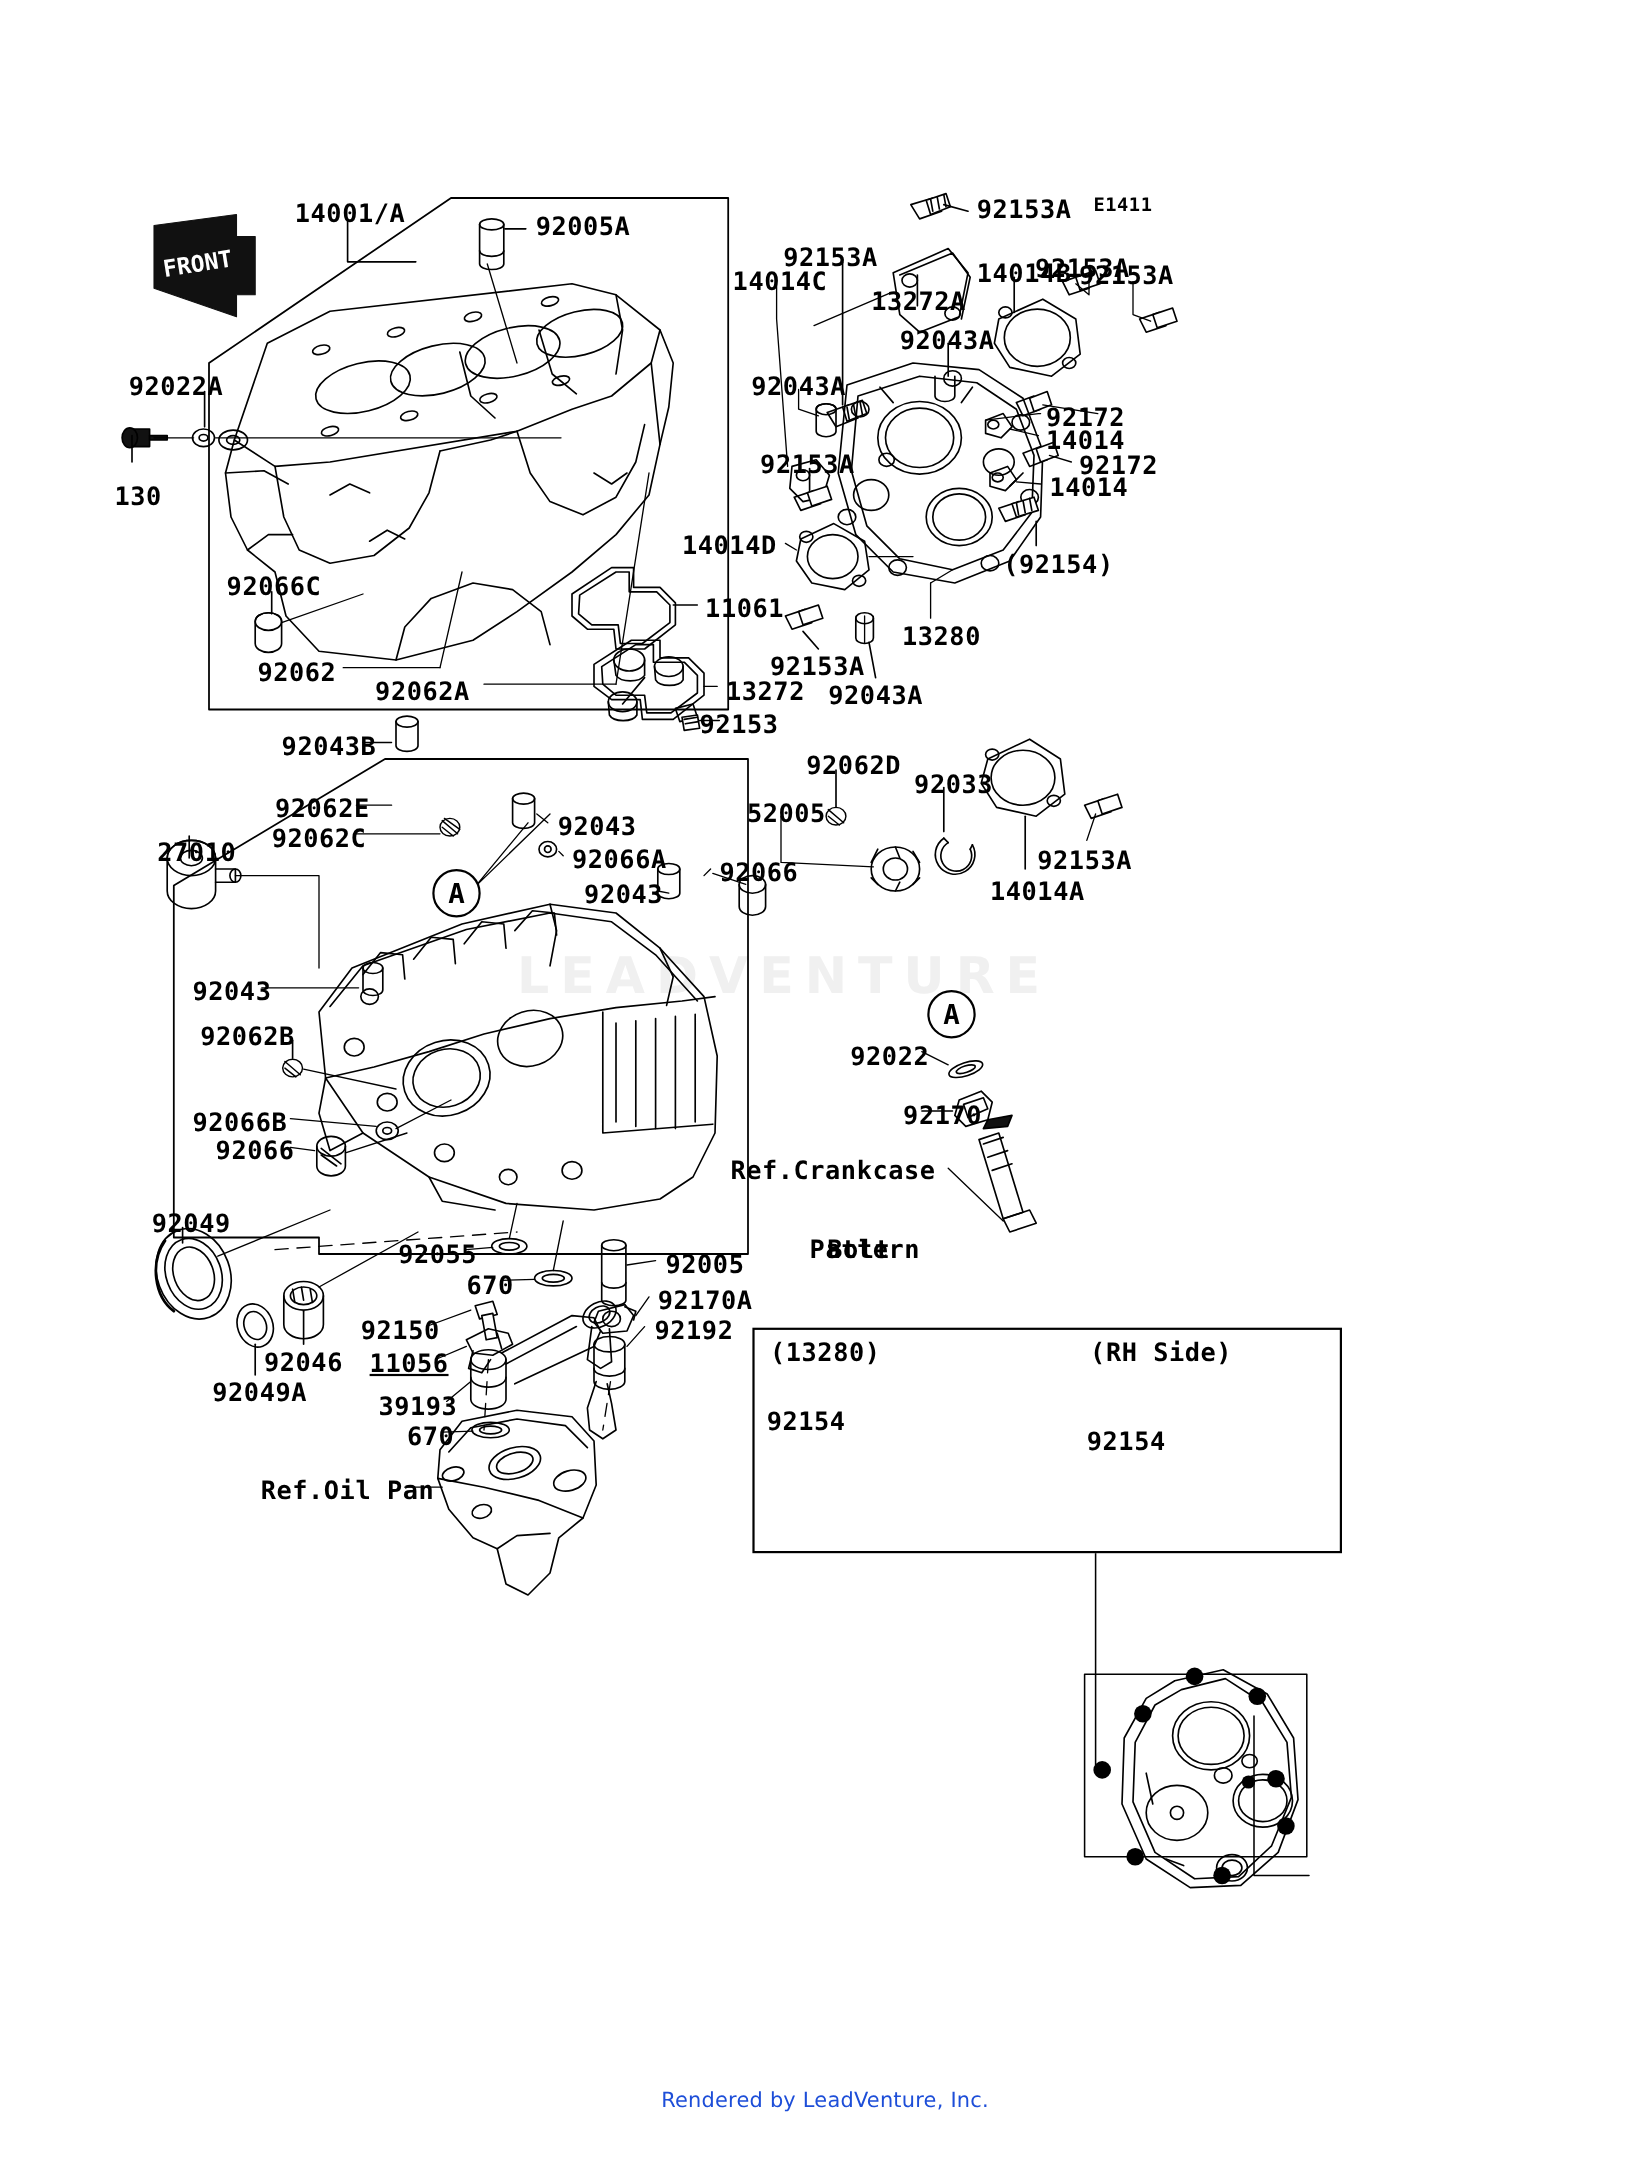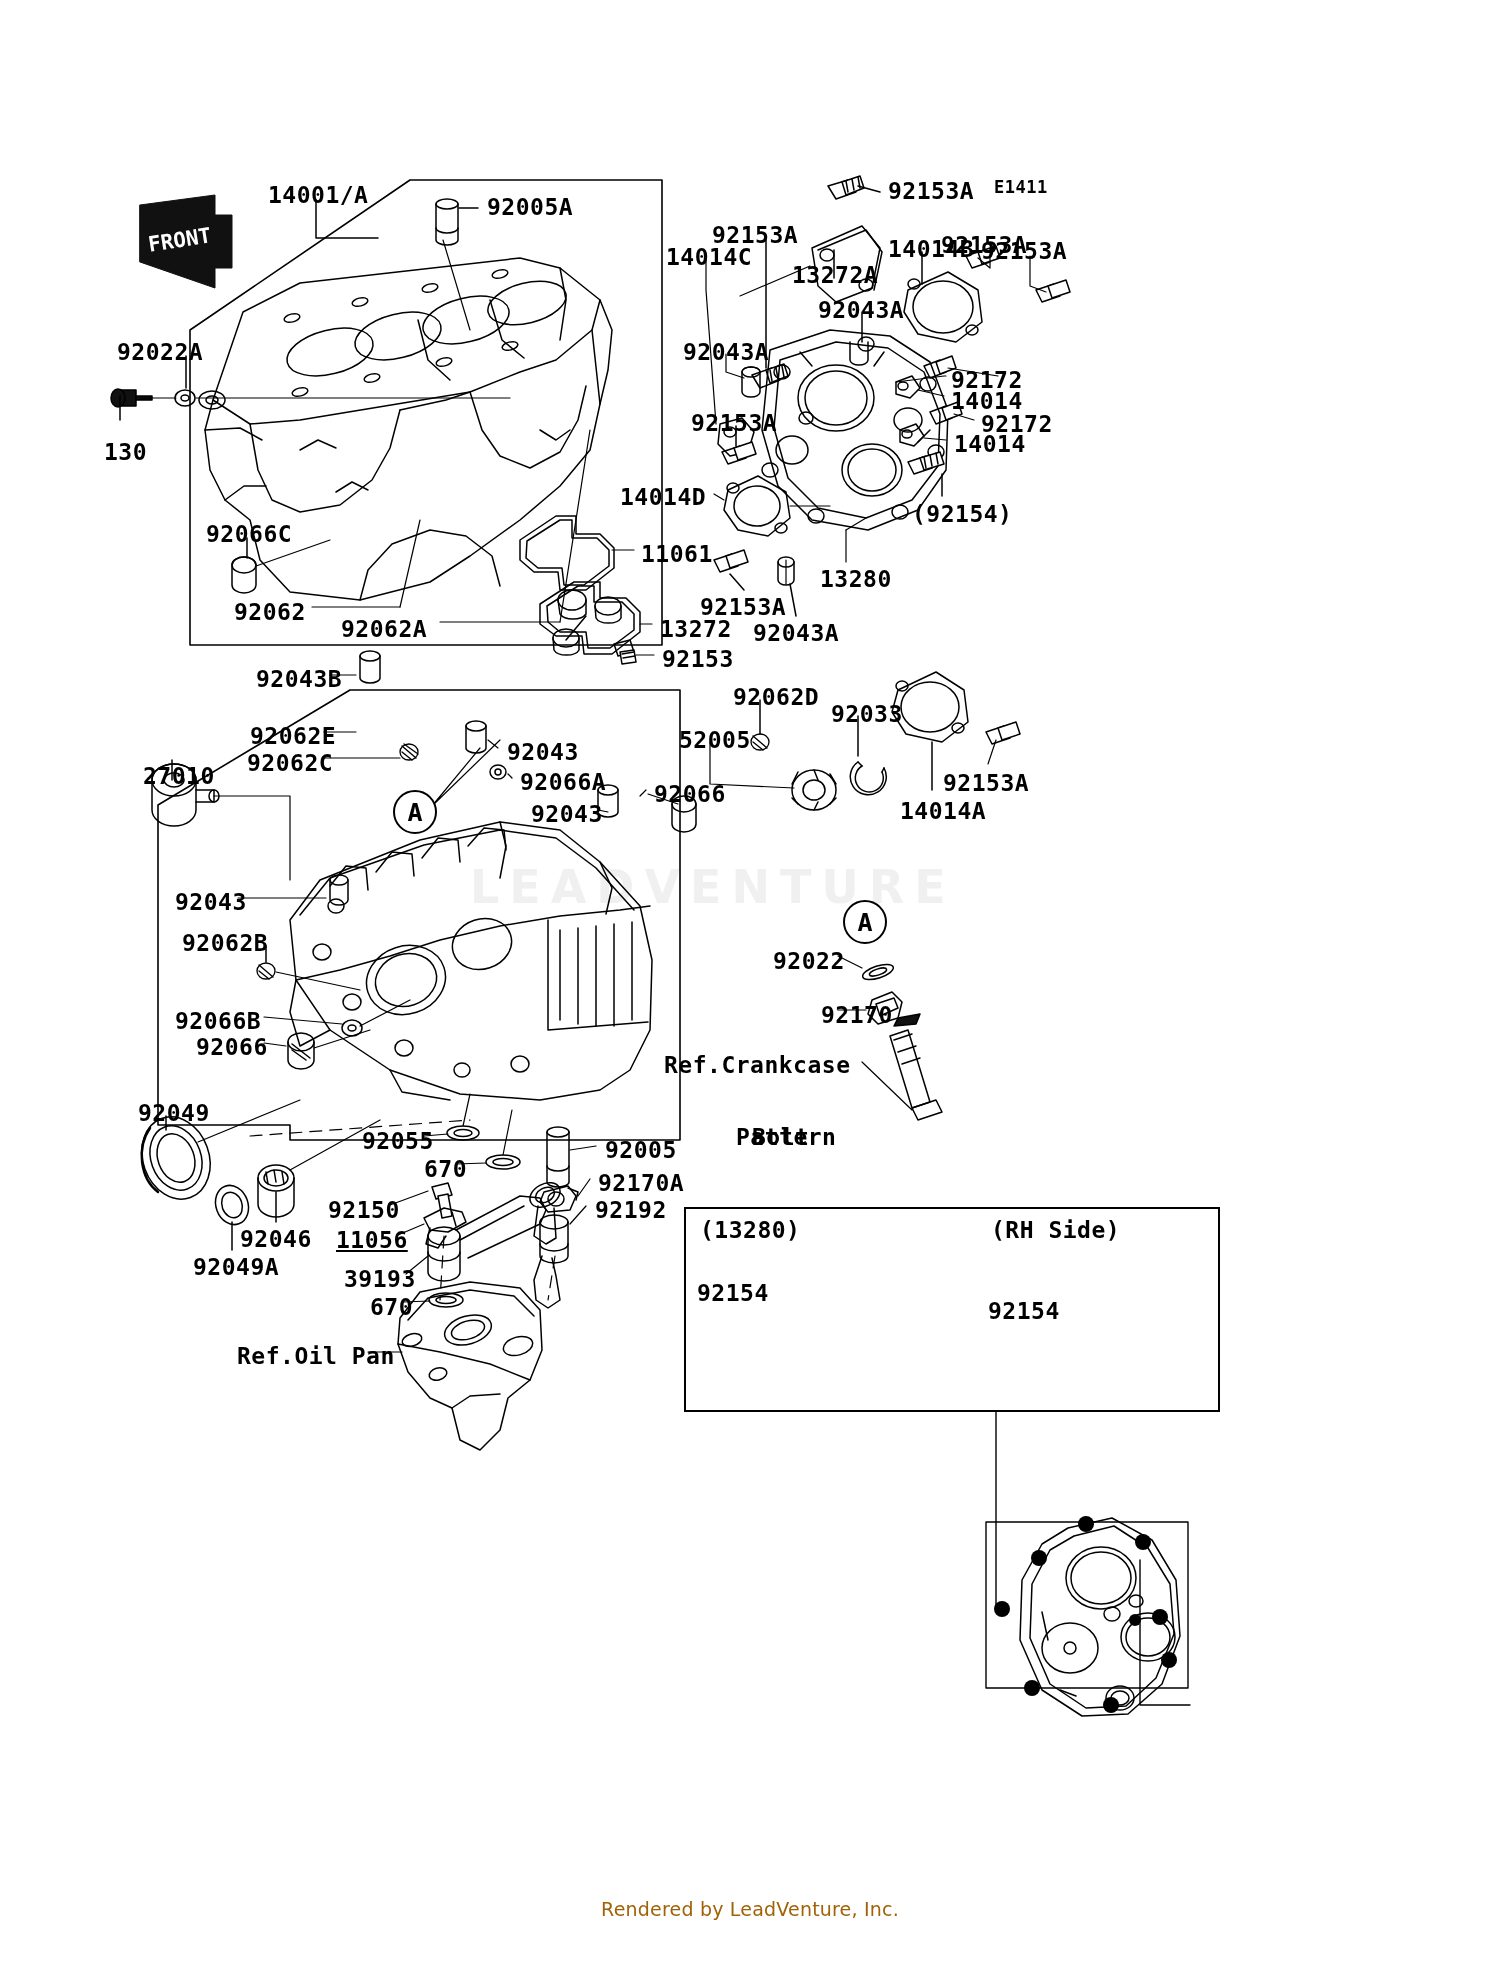--- a/index.html
+++ b/index.html
@@ -30,21 +30,21 @@
     font-size: 17px;
     font-weight: 700;
   }
   .footer {
     position: absolute;
     left: 0;
     width: 1500px;
     text-align: center;
     font-family: "DejaVu Sans", sans-serif;
     font-size: 19px;
-    color: #a16207;
+    color: #1d4ed8;
     letter-spacing: 0.2px;
   }
   
   .circA {
     position: absolute;
     width: 40px; height: 40px;
     border: 2px solid #000;
     border-radius: 50%;
     font-family: "DejaVu Sans Mono", monospace;
     font-size: 25px;
@@ -745,21 +745,21 @@
       <div class="lbl" style="left: 620px; top: 486px;">14014D</div>
       <div class="lbl" style="left: 912px; top: 503px;">(92154)</div>
       <div class="lbl" style="left: 641px; top: 543px;">11061</div>
       <div class="lbl" style="left: 820px; top: 568px;">13280</div>
       <div class="lbl" style="left: 206px; top: 523px;">92066C</div>
       <div class="lbl" style="left: 234px; top: 601px;">92062</div>
       <div class="lbl" style="left: 341px; top: 618px;">92062A</div>
       <div class="lbl" style="left: 700px; top: 596px;">92153A</div>
       <div class="lbl" style="left: 753px; top: 622px;">92043A</div>
       <div class="lbl" style="left: 660px; top: 618px;">13272</div>
-      <div class="lbl" style="left: 662px; top: 648px;">92153</div>
+      <div class="lbl" style="left: 636px; top: 648px;">92153</div>
       <div class="lbl" style="left: 256px; top: 668px;">92043B</div>
       <div class="lbl" style="left: 250px; top: 725px;">92062E</div>
       <div class="lbl" style="left: 247px; top: 752px;">92062C</div>
       <div class="lbl" style="left: 143px; top: 765px;">27010</div>
       <div class="lbl" style="left: 507px; top: 741px;">92043</div>
       <div class="lbl" style="left: 520px; top: 771px;">92066A</div>
       <div class="lbl" style="left: 654px; top: 783px;">92066</div>
       <div class="lbl" style="left: 531px; top: 803px;">92043</div>
       <div class="lbl" style="left: 733px; top: 686px;">92062D</div>
       <div class="lbl" style="left: 831px; top: 703px;">92033</div>

